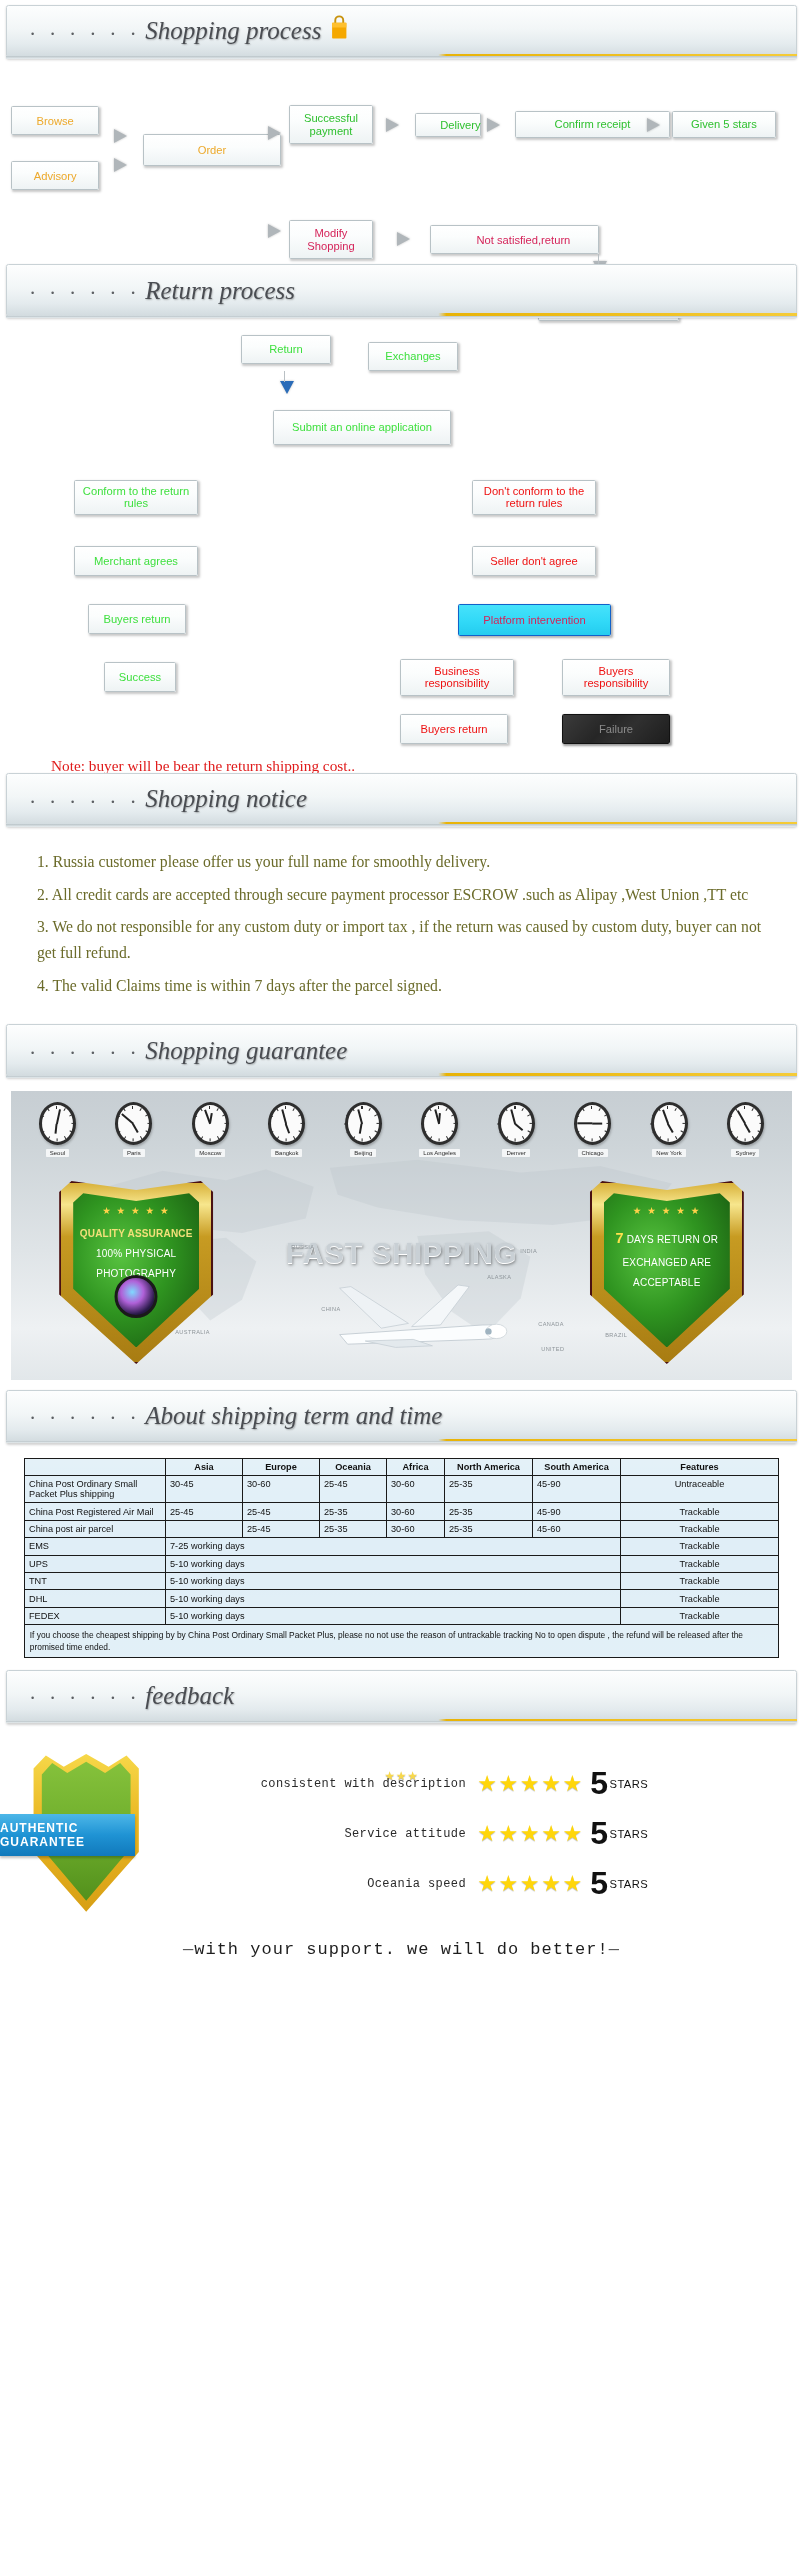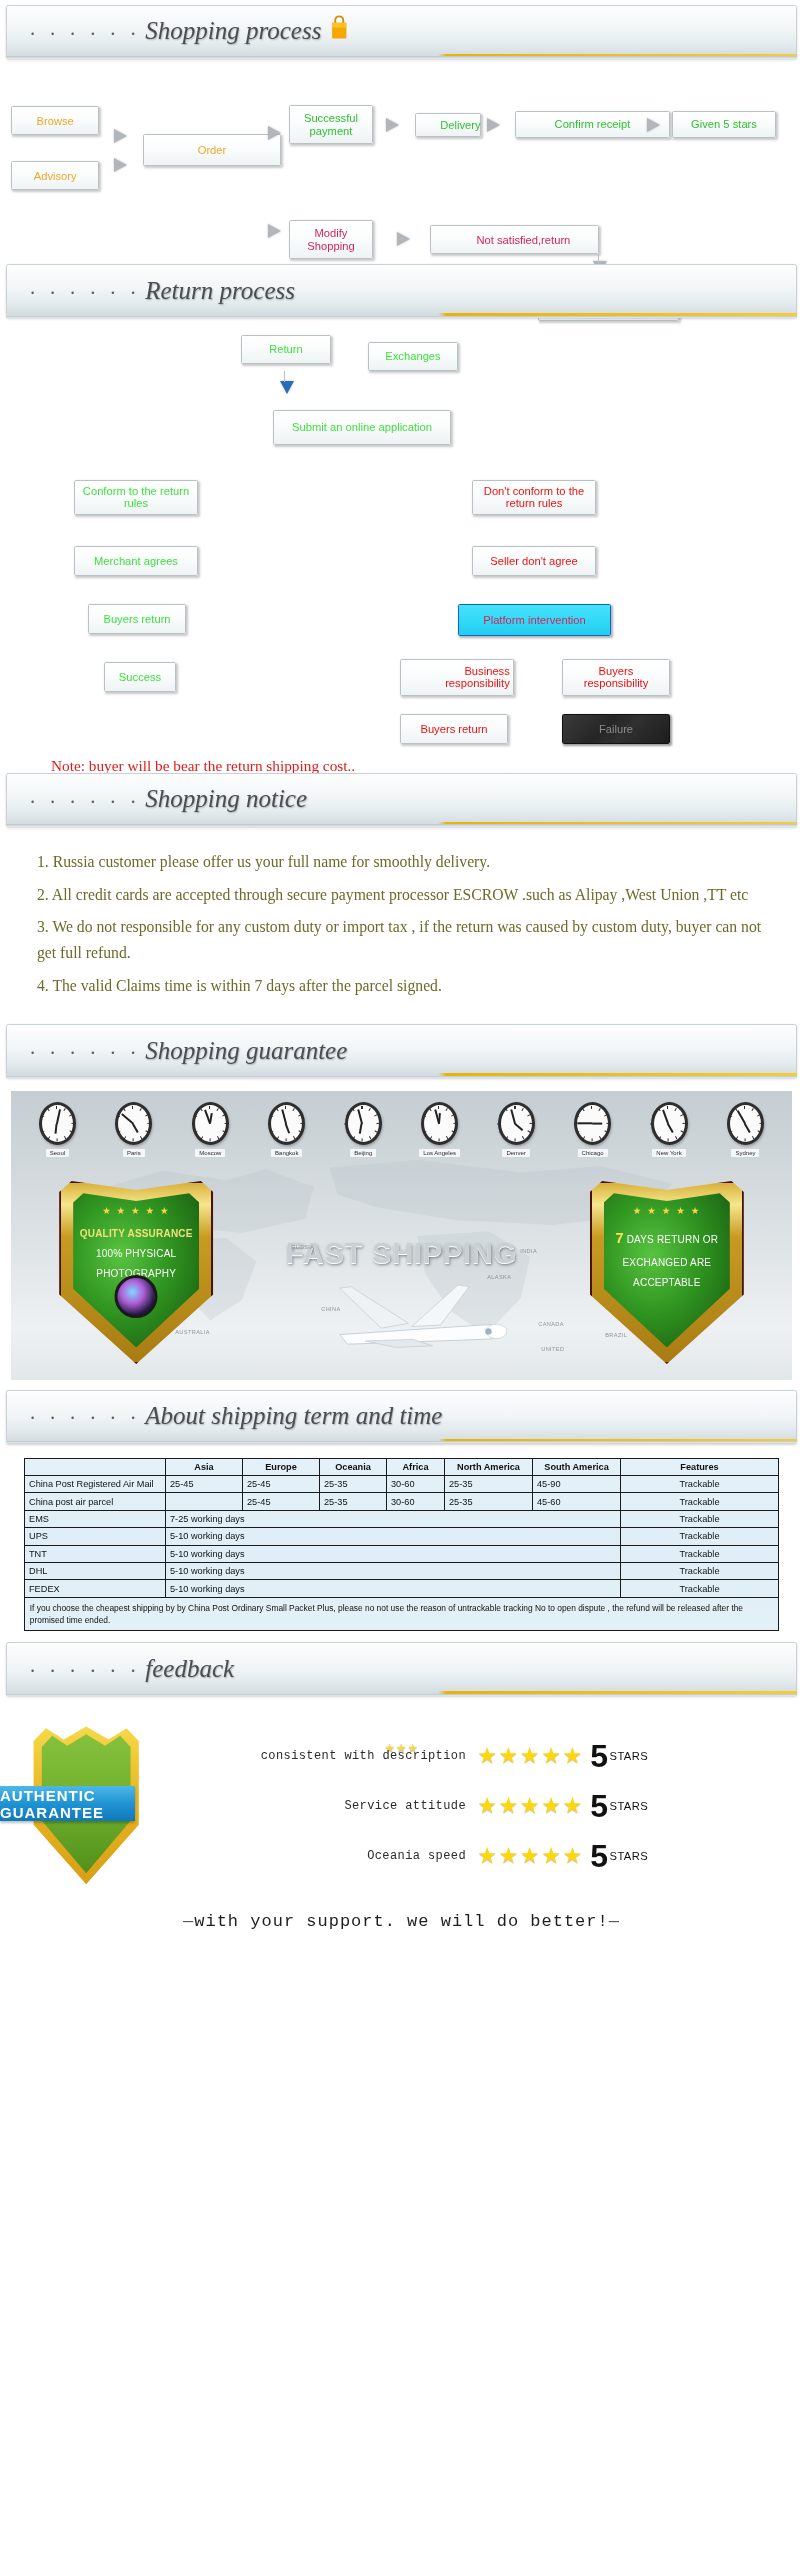--- a/index.html
+++ b/index.html
@@ -239,24 +239,24 @@
     position: absolute; inset: 8px 8.8px 11.2px 8.8px;
     background: linear-gradient(to bottom,#86c23c 0%, #6fae2c 50%, #52901c 100%);
     clip-path: polygon(3% 10%, 14% 2%, 30% 9%, 50% 1%, 70% 9%, 86% 2%, 97% 10%, 97% 62%, 50% 99%, 3% 62%);
   }
   .fb-crown {
     position: absolute; top: 34px; left: 0; width: 100%; text-align: center;
     color: #f8d84a; font-size: 12px; letter-spacing: 0.8px;
     text-shadow: 0 0.8px 0.8px rgba(0,0,0,.3);
   }
   .fb-ribbon {
-    position: absolute; top: 79px; left: -11.2px; width: 135px; height: 35px;
+    position: absolute; top: 79px; left: -11.2px; width: 135px; height: 42px;
     background: linear-gradient(to bottom,#4db7e8 0%, #1f93d4 50%, #1179bb 100%);
     display: flex; align-items: center; justify-content: center;
-    color: #fff; font-size: 15px; font-weight: bold; letter-spacing: 1px;
+    color: #fff; font-size: 12px; font-weight: bold; letter-spacing: 1px;
     box-shadow: 0 1.6px 2.4px rgba(0,0,0,.25);
   }
   .fb-cust {
     position: absolute; top: 119px; left: 0; width: 100%; text-align: center;
     color: #fff; font-size: 8.8px; letter-spacing: 1px; line-height: 1.7;
   }
   .fb-rows { position: absolute; left: 201px; top: 24px; width: 562px; }
   .fb-row { display: flex; align-items: center; height: 50px; }
   .fb-row .lbl {
     width: 265px; text-align: right; padding-right: 11.2px;
@@ -331,21 +331,21 @@
     <div class="fbox green2" style="left:74px;  top:157px; width:124px; height:35px;">Conform to the return rules</div>
     <div class="fbox red2" style="left:472px; top:157px; width:124px; height:35px;">Don't conform to the return rules</div>
 
     <div class="fbox green2" style="left:74px;  top:223px; width:124px; height:30.5px;">Merchant agrees</div>
     <div class="fbox red2" style="left:472px; top:223px; width:124px; height:30.5px;">Seller don't agree</div>
 
     <div class="fbox green2" style="left:88px; top:281px; width:98px; height:30.5px;">Buyers return</div>
     <div class="fbox cyan" style="left:458px; top:281px; width:153px; height:32px;">Platform intervention</div>
 
     <div class="fbox green2" style="left:104px; top:339px; width:72px; height:30.5px;">Success</div>
-    <div class="fbox red2" style="left:400px; top:336px; width:114px; height:37px;text-align:right;">Business responsibility</div>
+    <div class="fbox red2" style="left:400px; top:336px; width:114px; height:37px;">Business responsibility</div>
     <div class="fbox red2" style="left:562px; top:336px; width:108px; height:37px;">Buyers responsibility</div>
     <div class="fbox red2" style="left:400px; top:391px; width:108px; height:30.5px;">Buyers return</div>
     <div class="fbox dark" style="left:562px; top:391px; width:108px; height:30.5px;">Failure</div>
 
     <div class="arrow-d blue" style="left:280px; top:58px;"></div>
     <div class="line-v" style="left:284px; top:48px; height:11.2px;"></div>
 
     <div class="note-red" style="left:51px; top:434px;">Note: buyer will be bear the return shipping cost..</div>
   </div>
 
@@ -635,20 +635,30 @@
           <th style="width:77px;">Asia</th>
           <th style="width:77px;">Europe</th>
           <th style="width:67px;">Oceania</th>
           <th style="width:58px;">Africa</th>
           <th style="width:88px;">North America</th>
           <th style="width:88px;">South America</th>
           <th>Features</th>
         </tr>
       </thead>
       <tbody id="shipBody">
+          <tr>
+            <td class="l">China Post Ordinary Small Packet Plus shipping</td>
+            <td class="l">30-45</td>
+            <td class="l">30-60</td>
+            <td class="l">25-45</td>
+            <td class="l">30-60</td>
+            <td class="l">25-35</td>
+            <td class="l">45-90</td>
+            <td class="feat">Untraceable</td>
+          </tr>
           <tr>
             <td class="l">China Post Registered Air Mail</td>
             <td class="l">25-45</td>
             <td class="l">25-45</td>
             <td class="l">25-35</td>
             <td class="l">30-60</td>
             <td class="l">25-35</td>
             <td class="l">45-90</td>
             <td class="feat">Trackable</td>
           </tr>

